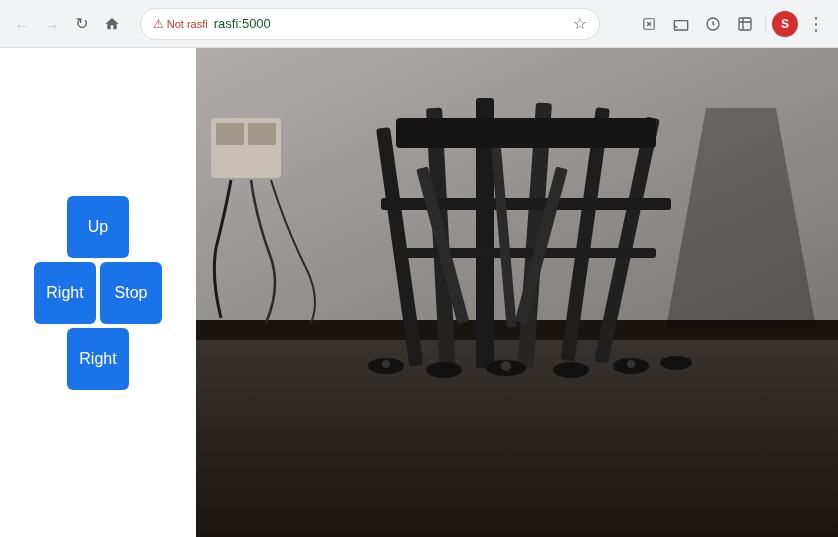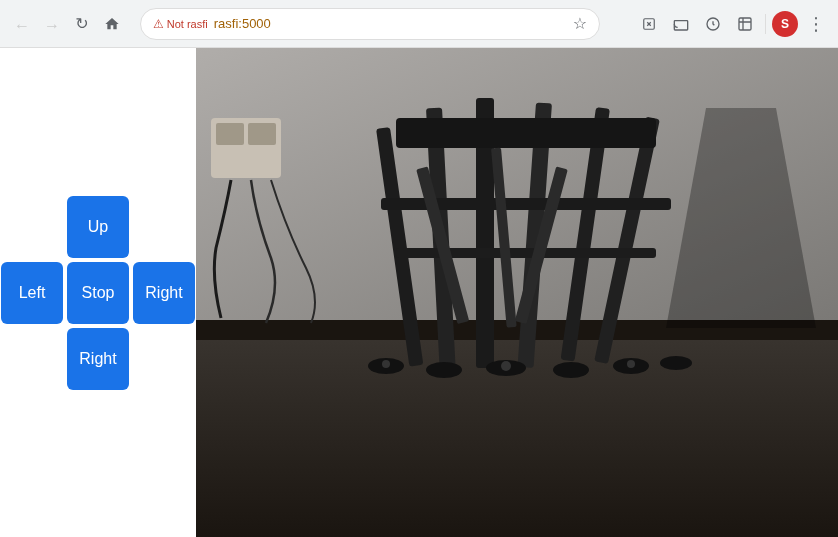--- a/index.html
+++ b/index.html
@@ -50,21 +50,21 @@
       align-items: center;
       gap: 3px;
       color: #c0392b;
       font-size: 11px;
       white-space: nowrap;
     }
     .not-secure-badge .warning-icon {
       font-size: 12px;
     }
     .address-text {
-      color: #a16207;
+      color: #14532d;
       font-size: 13px;
       flex: 1;
     }
     .star-btn {
       color: #5f6368;
       font-size: 16px;
       cursor: pointer;
       background: none;
       border: none;
     }
@@ -235,23 +235,22 @@
 <div class="page-content">
 
   <div class="controls-panel">
     <div class="controls-grid">
 
       <div class="controls-row">
         <button class="ctrl-btn">Up</button>
       </div>
 
       <div class="controls-row">
-        <button class="ctrl-btn">Left</button>
+        <button class="ctrl-btn">Right</button>
         <button class="ctrl-btn">Stop</button>
-        <button class="ctrl-btn">Right</button>
       </div>
 
       <div class="controls-row">
         <button class="ctrl-btn">Right</button>
       </div>
     </div>
   </div>
 
   <div class="camera-feed">
     <div class="scene">

